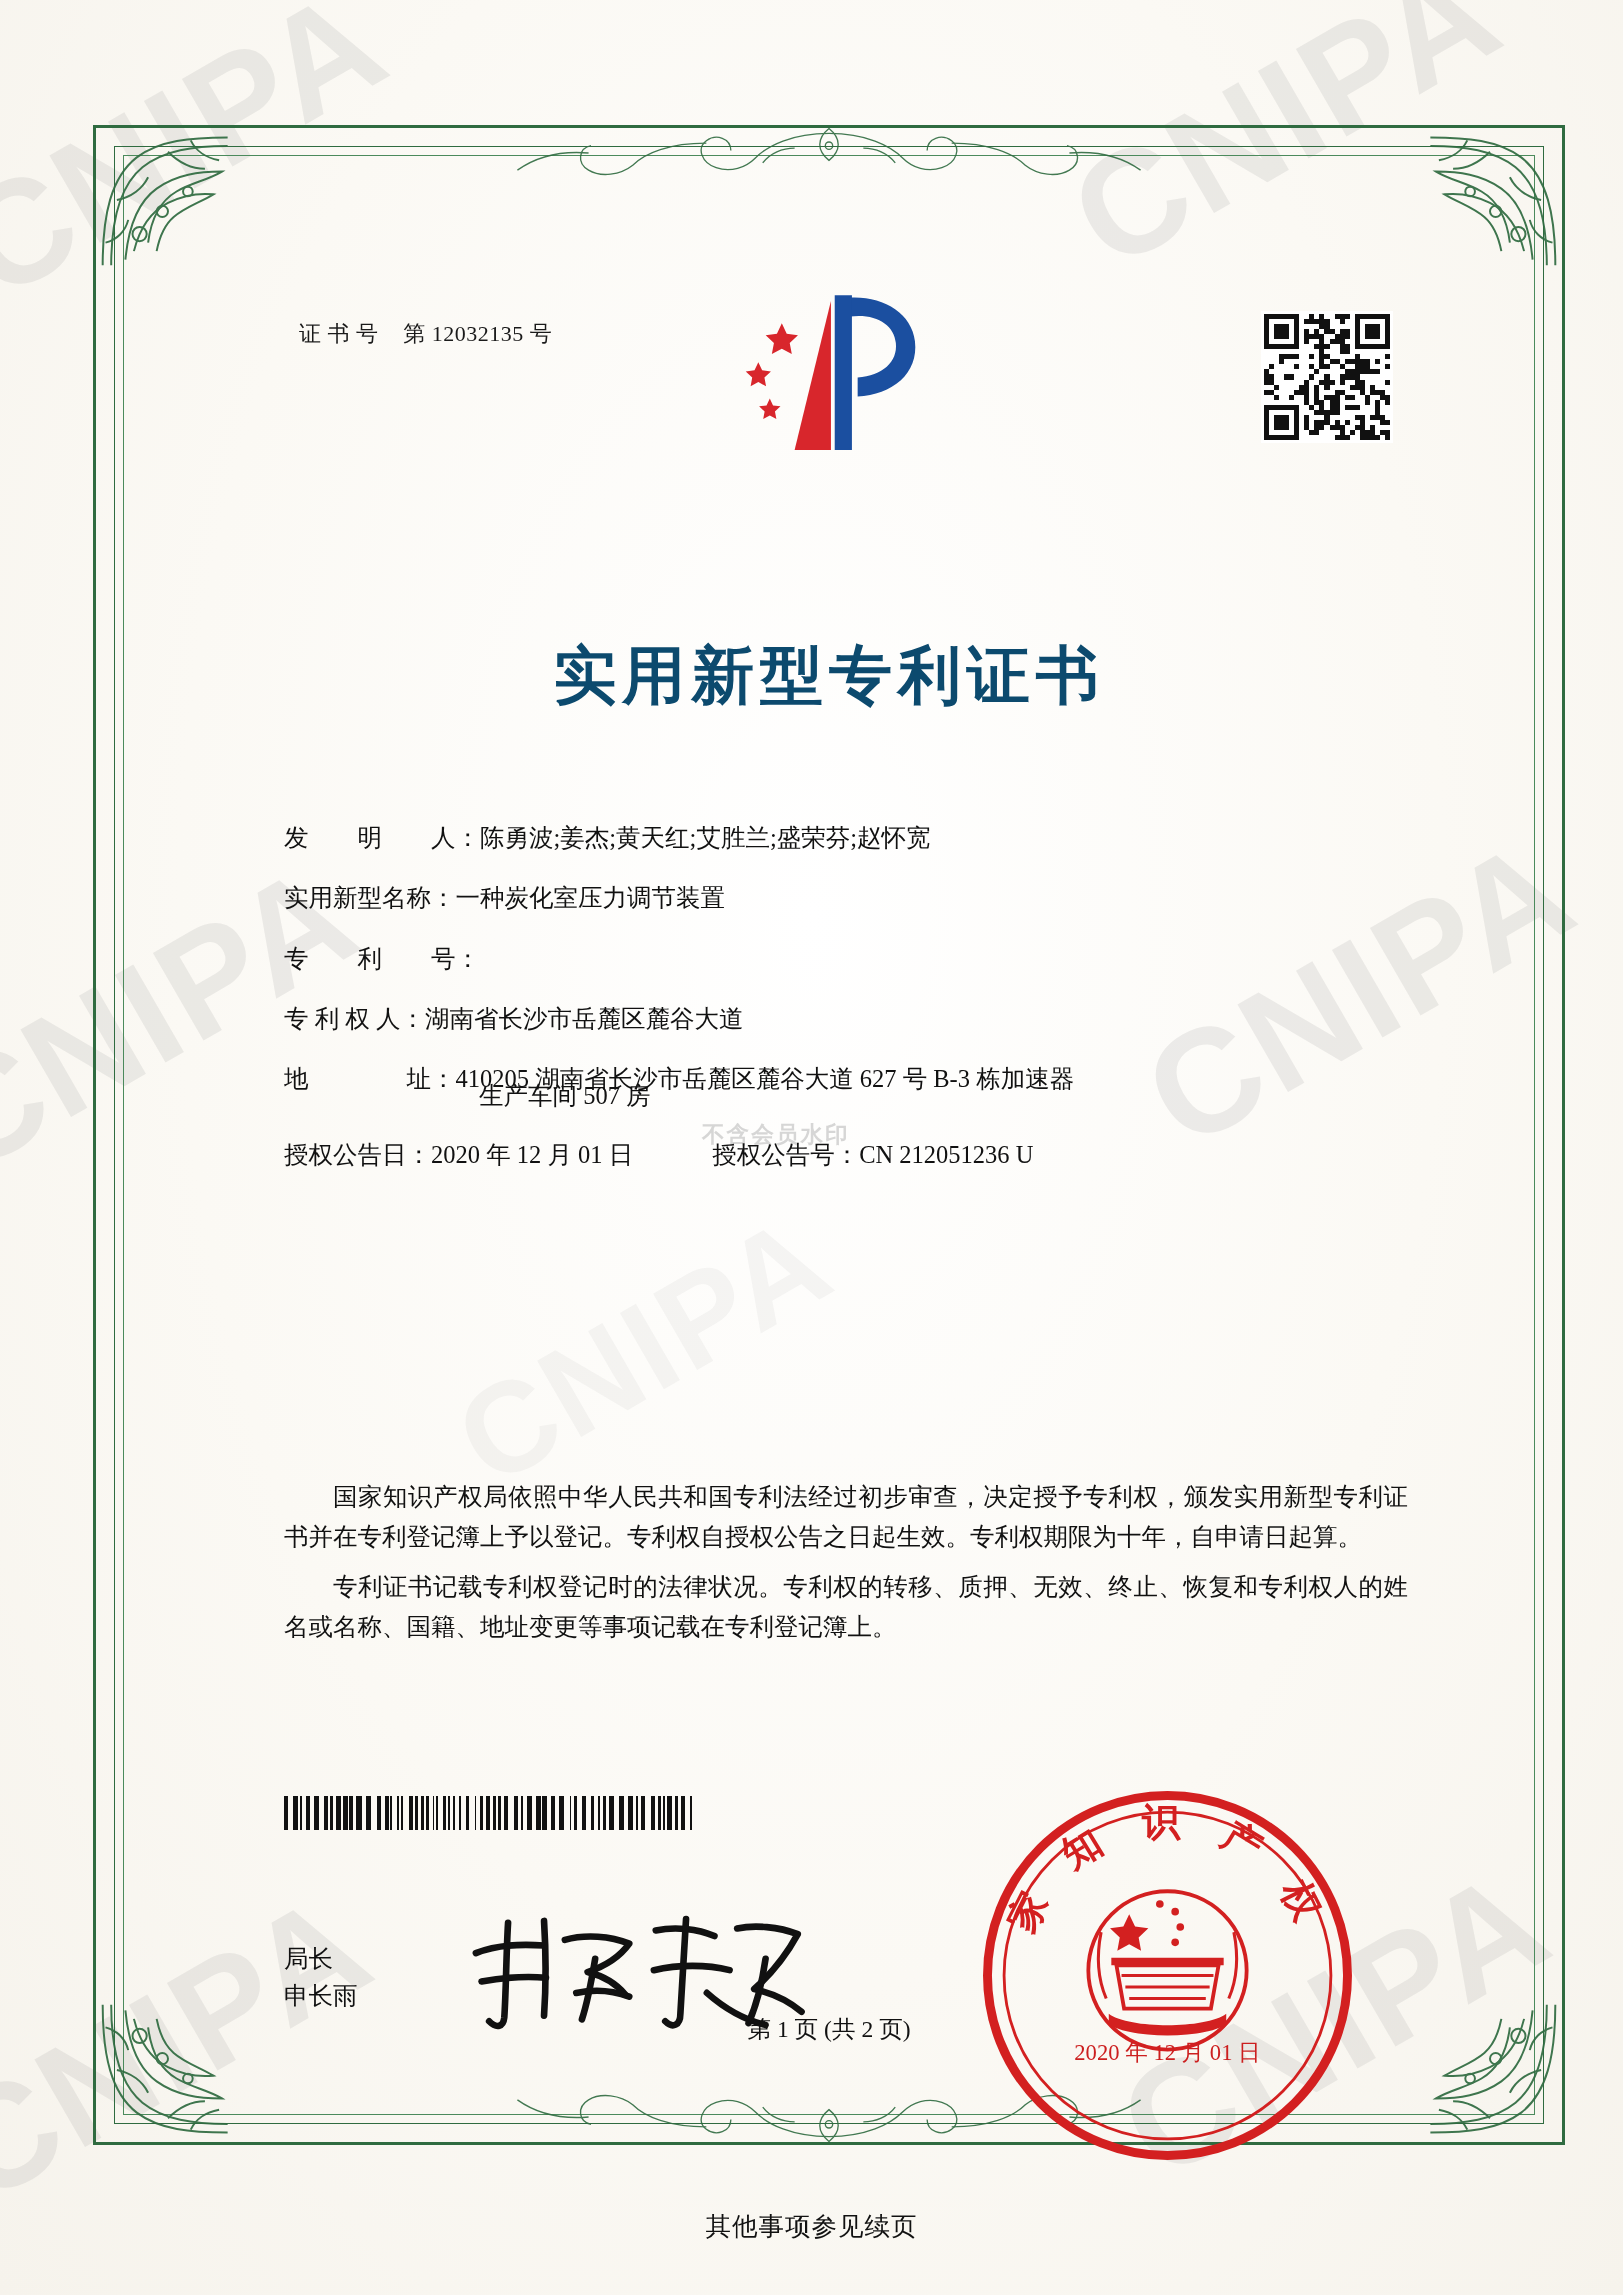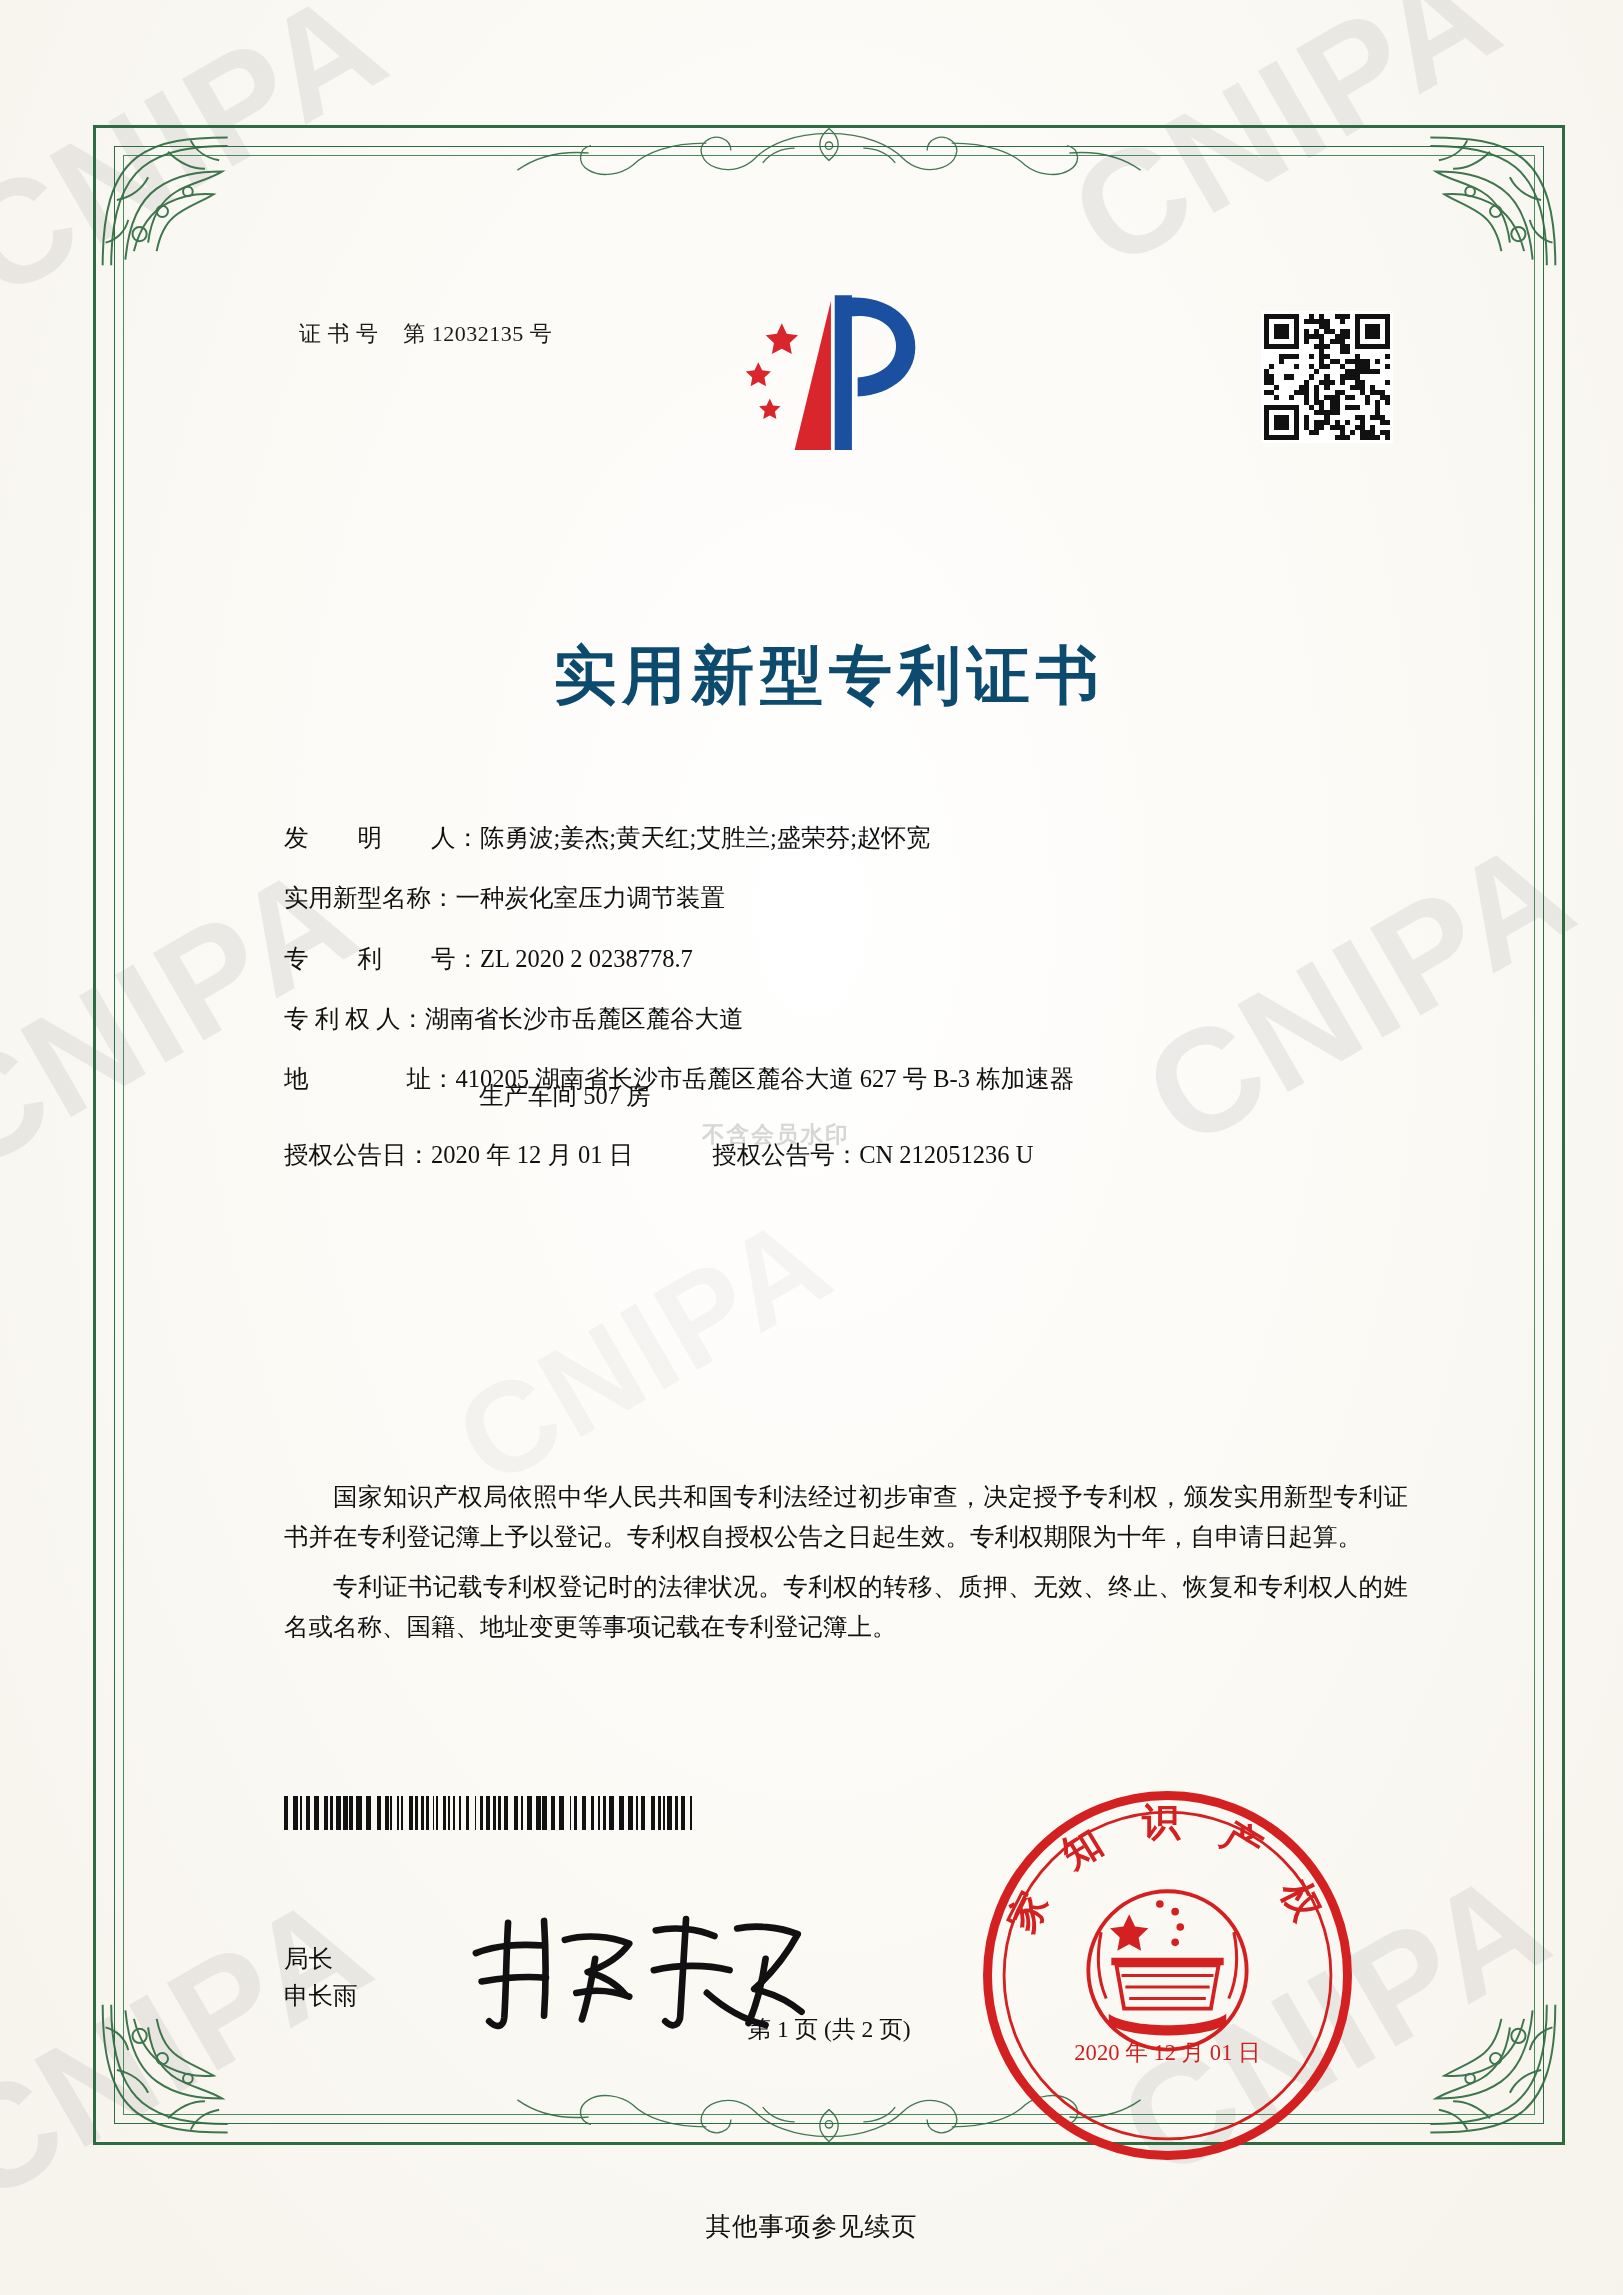--- a/index.html
+++ b/index.html
@@ -1043,21 +1043,20 @@
           <span class="val">陈勇波;姜杰;黄天红;艾胜兰;盛荣芬;赵怀宽</span>
         </div>
 
         <div class="row">
           <span class="lbl">实用新型名称：</span>
           <span class="val">一种炭化室压力调节装置</span>
         </div>
 
         <div class="row">
           <span class="lbl">专　　利　　号：</span>
-          <span class="val">ZL 2020 2 0238778.7</span>
         </div>
 
 
         <div class="row">
           <span class="lbl">专 利 权 人：</span>
           <span class="val">湖南省长沙市岳麓区麓谷大道</span>
         </div>
 
         <div class="row" style="margin-bottom:2px;">
           <span class="lbl">地　　　　址：</span>

